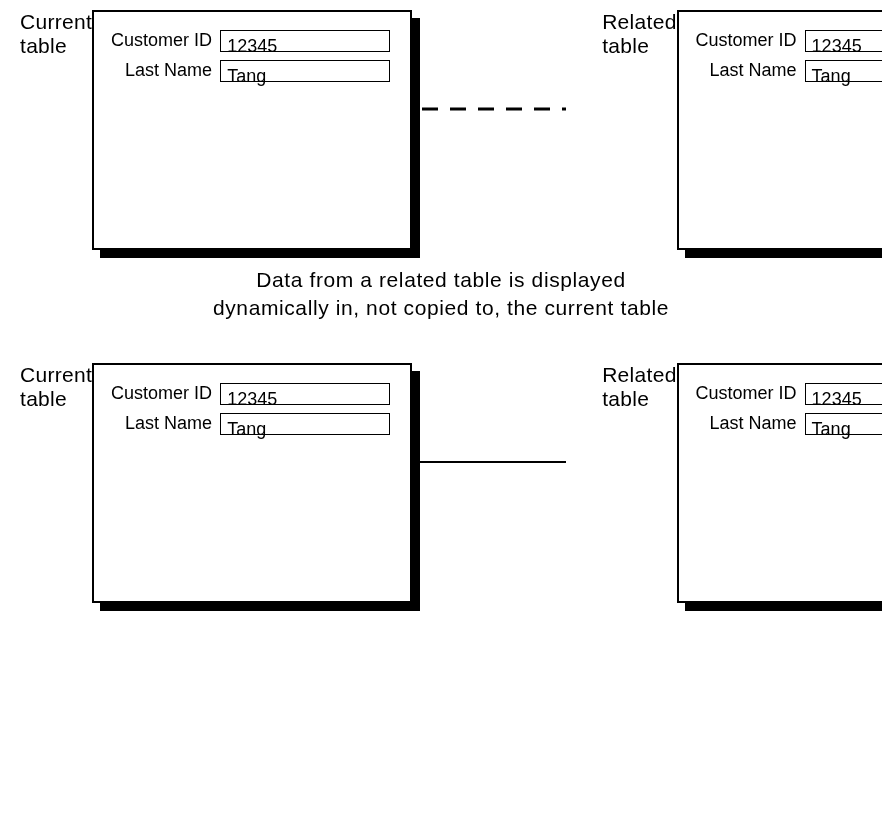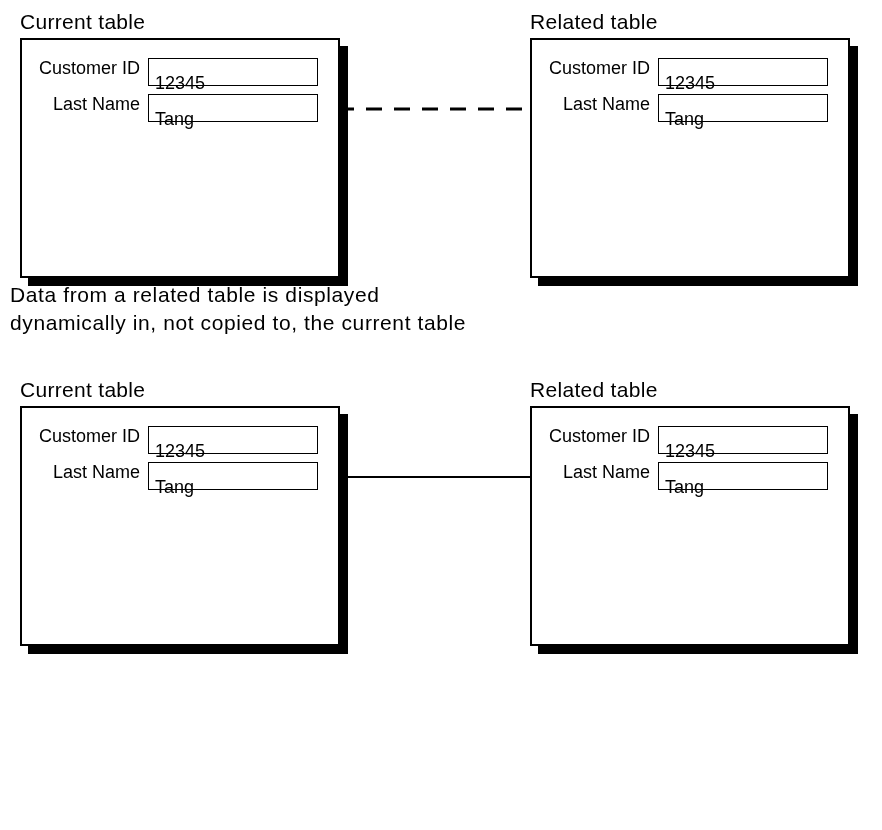--- a/index.html
+++ b/index.html
@@ -15,21 +15,21 @@
       margin-bottom: 40px;
     }
     .panels {
       display: flex;
       justify-content: flex-start;
       gap: 190px;
       padding-left: 10px;
     }
     .panel-wrap {
       display: flex;
-      flex-direction: column;
+      flex-direction: row;
     }
     .panel-title {
       font-size: 21px;
       margin-bottom: 4px;
       letter-spacing: 0.3px;
     }
     .shadow-box {
       position: relative;
     }
     .shadow-box .shadow {
@@ -59,30 +59,30 @@
     .field-label {
       width: 118px;
       text-align: right;
       font-size: 18px;
       padding-right: 8px;
     }
     .field-input {
       border: 1px solid #000;
       height: 22px;
       width: 170px;
-      padding: 13px 6px;
+      padding: 4px 6px;
       font-size: 18px;
       line-height: 22px;
       box-sizing: border-box;
       background: #fff;
     }
     .caption {
-      text-align: left;
+      text-align: center;
       font-size: 21px;
-      margin-top: 3px;
+      margin-top: 16px;
       letter-spacing: 0.6px;
       line-height: 1.35;
     }
     .arrow-layer {
       position: absolute;
       left: 0;
       top: 0;
       pointer-events: none;
     }
   </style>

